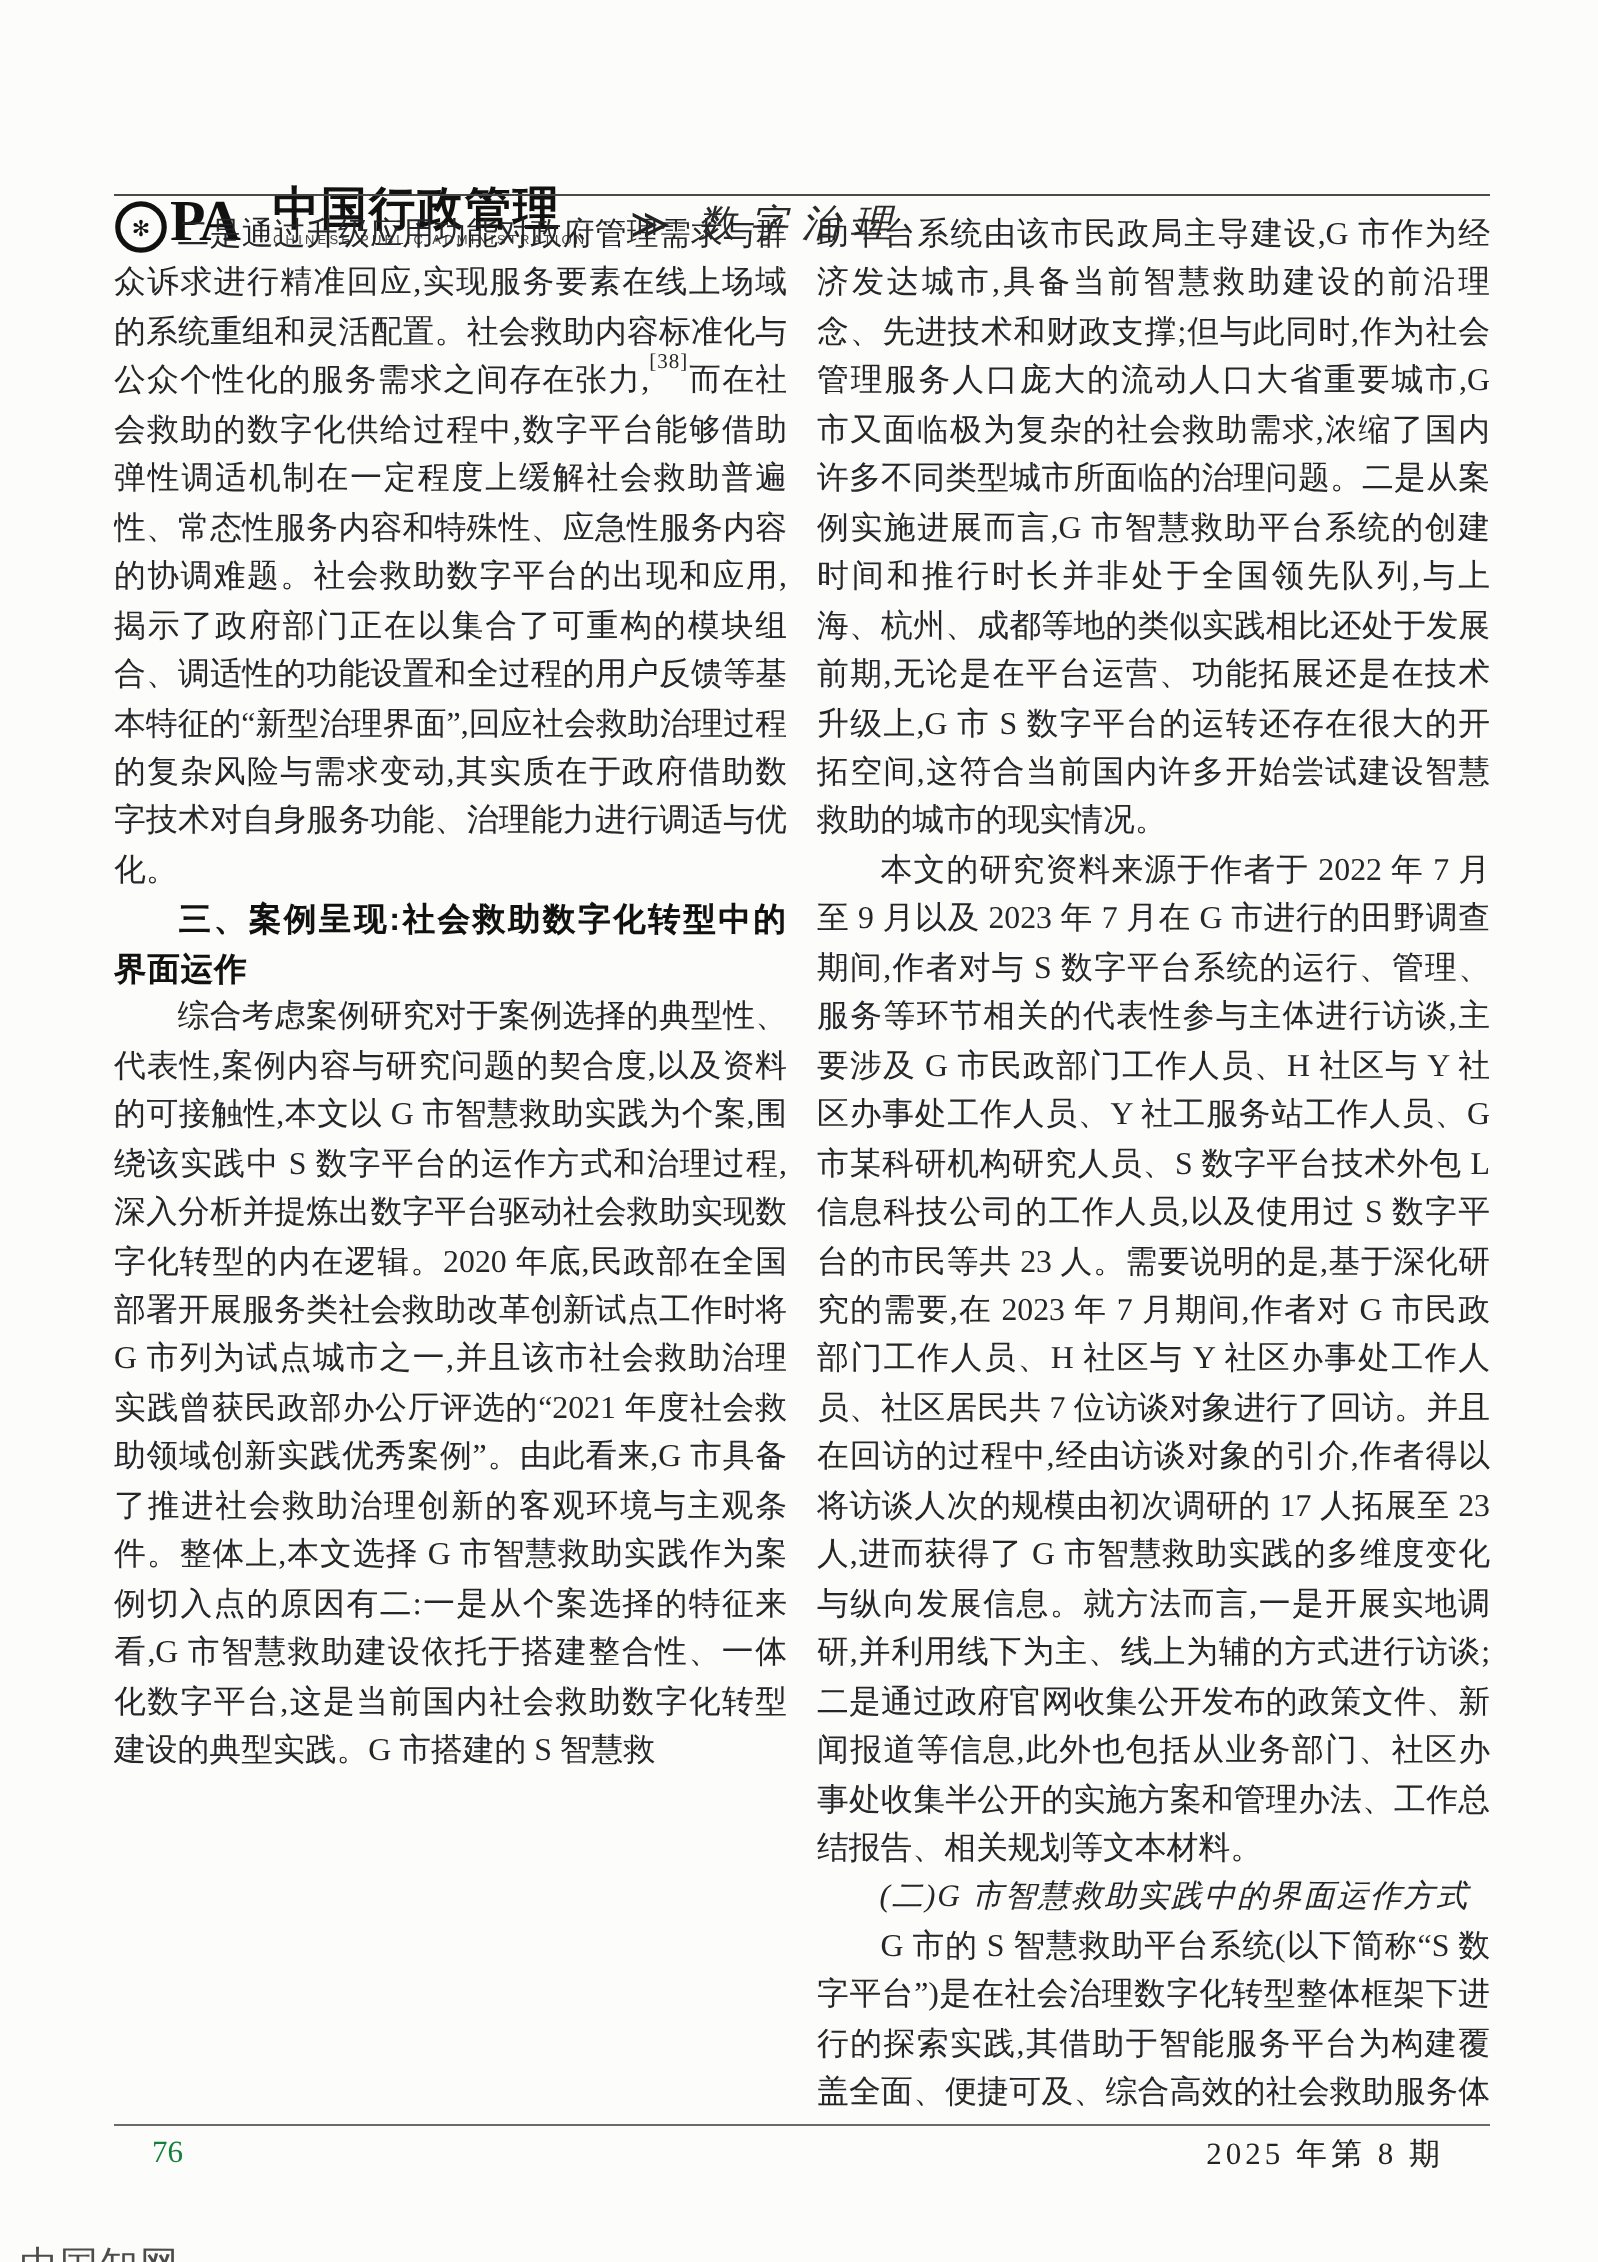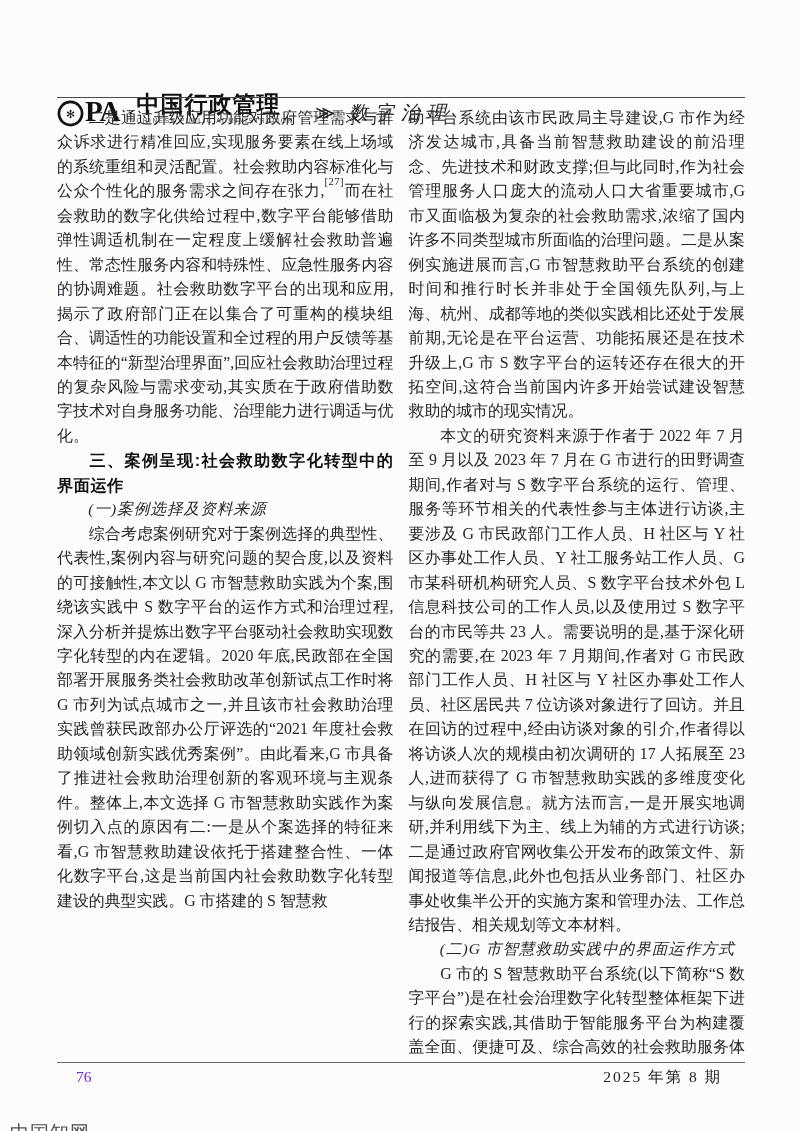--- a/index.html
+++ b/index.html
@@ -70,21 +70,21 @@
     letter-spacing:0.5px;
   }
 
   
   .footer-rule {
     position:absolute; top:1062px; left:57px; right:54px;
     border-top:1.2px solid #6a6a6a;
   }
   .page-number {
     position:absolute; top:1068px; left:76px;
-    font-size:15.5px; color:#6d28d9;
+    font-size:15.5px; color:#15803d;
   }
   .issue {
     position:absolute; top:1067px; right:77px;
     font-size:15.5px; color:#222; letter-spacing:2px;
   }
   .watermark {
     position:absolute; top:1092px; left:10px;
     display:flex; align-items:flex-end; gap:34px;
     font-family:"Liberation Sans","DejaVu Sans",sans-serif;
     margin-top:28px;
@@ -111,23 +111,22 @@
         <span class="en">CHINESE PUBLIC ADMINISTRATION</span>
       </span>
     </div>
     <span class="sep">≫</span>
     <span class="section">数字治理</span>
   </div>
   <div class="header-rule"></div>
 
   <div class="columns">
     <div class="col">
-      <p><span>二是通过升级应用功能对政府管理需求与群众诉求进行精准回应,实现服务要素在线上场域的系统重组和灵活配置。社会救助内容标准化与公众个性化的服务需求之间存在张力,</span><sup>[27]</sup><span>而在社会救助的数字化供给过程中,数字平台能够借助弹性调适机制在一定程度上缓解社会救助普遍性、常态性服务内容和特殊性、应急性服务内容的协调难题。社会救助数字平台的出现和应用,揭示了政府部门正在以集合了可重构的模块组合、调适性的功能设置和全过程的用户反馈等基本特征的“新型治理界面”,回应社会救助治理过程的复杂风险与需求变动,其实质在于政府借助数字技术对自身服务功能、治理能力进行调适与优化。</span></p>
+      <p><span>二是通过升级应用功能对政府管理需求与群众诉求进行精准回应,实现服务要素在线上场域的系统重组和灵活配置。社会救助内容标准化与公众个性化的服务需求之间存在张力,</span><sup>[38]</sup><span>而在社会救助的数字化供给过程中,数字平台能够借助弹性调适机制在一定程度上缓解社会救助普遍性、常态性服务内容和特殊性、应急性服务内容的协调难题。社会救助数字平台的出现和应用,揭示了政府部门正在以集合了可重构的模块组合、调适性的功能设置和全过程的用户反馈等基本特征的“新型治理界面”,回应社会救助治理过程的复杂风险与需求变动,其实质在于政府借助数字技术对自身服务功能、治理能力进行调适与优化。</span></p>
       <p class="heading">三、案例呈现:社会救助数字化转型中的界面运作</p>
-      <p class="subheading">(一)案例选择及资料来源</p>
       <p>综合考虑案例研究对于案例选择的典型性、代表性,案例内容与研究问题的契合度,以及资料的可接触性,本文以 G 市智慧救助实践为个案,围绕该实践中 S 数字平台的运作方式和治理过程,深入分析并提炼出数字平台驱动社会救助实现数字化转型的内在逻辑。2020 年底,民政部在全国部署开展服务类社会救助改革创新试点工作时将 G 市列为试点城市之一,并且该市社会救助治理实践曾获民政部办公厅评选的“2021 年度社会救助领域创新实践优秀案例”。由此看来,G 市具备了推进社会救助治理创新的客观环境与主观条件。整体上,本文选择 G 市智慧救助实践作为案例切入点的原因有二:一是从个案选择的特征来看,G 市智慧救助建设依托于搭建整合性、一体化数字平台,这是当前国内社会救助数字化转型建设的典型实践。G 市搭建的 S 智慧救</p>
     </div>
     <div class="col">
       <p class="noindent">助平台系统由该市民政局主导建设,G 市作为经济发达城市,具备当前智慧救助建设的前沿理念、先进技术和财政支撑;但与此同时,作为社会管理服务人口庞大的流动人口大省重要城市,G 市又面临极为复杂的社会救助需求,浓缩了国内许多不同类型城市所面临的治理问题。二是从案例实施进展而言,G 市智慧救助平台系统的创建时间和推行时长并非处于全国领先队列,与上海、杭州、成都等地的类似实践相比还处于发展前期,无论是在平台运营、功能拓展还是在技术升级上,G 市 S 数字平台的运转还存在很大的开拓空间,这符合当前国内许多开始尝试建设智慧救助的城市的现实情况。</p>
       <p>本文的研究资料来源于作者于 2022 年 7 月至 9 月以及 2023 年 7 月在 G 市进行的田野调查期间,作者对与 S 数字平台系统的运行、管理、服务等环节相关的代表性参与主体进行访谈,主要涉及 G 市民政部门工作人员、H 社区与 Y 社区办事处工作人员、Y 社工服务站工作人员、G 市某科研机构研究人员、S 数字平台技术外包 L 信息科技公司的工作人员,以及使用过 S 数字平台的市民等共 23 人。需要说明的是,基于深化研究的需要,在 2023 年 7 月期间,作者对 G 市民政部门工作人员、H 社区与 Y 社区办事处工作人员、社区居民共 7 位访谈对象进行了回访。并且在回访的过程中,经由访谈对象的引介,作者得以将访谈人次的规模由初次调研的 17 人拓展至 23 人,进而获得了 G 市智慧救助实践的多维度变化与纵向发展信息。就方法而言,一是开展实地调研,并利用线下为主、线上为辅的方式进行访谈;二是通过政府官网收集公开发布的政策文件、新闻报道等信息,此外也包括从业务部门、社区办事处收集半公开的实施方案和管理办法、工作总结报告、相关规划等文本材料。</p>
       <p class="subheading">(二)G 市智慧救助实践中的界面运作方式</p>
       <p>G 市的 S 智慧救助平台系统(以下简称“S 数字平台”)是在社会治理数字化转型整体框架下进行的探索实践,其借助于智能服务平台为构建覆盖全面、便捷可及、综合高效的社会救助服务体系提供了可行的治理策略。G 市智慧救助实践依托于新基建设施,将数字技术嵌入到社会救助实施过程中,线上</p>
     </div>
   </div>
 

